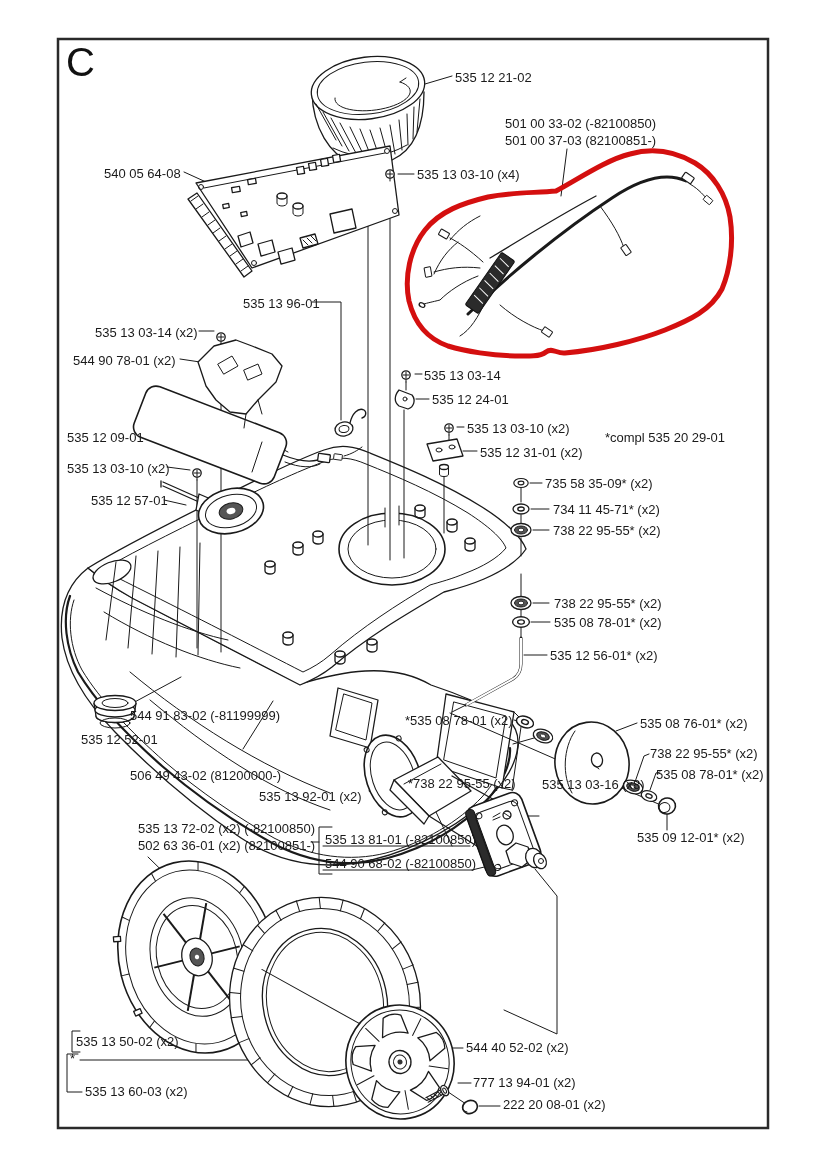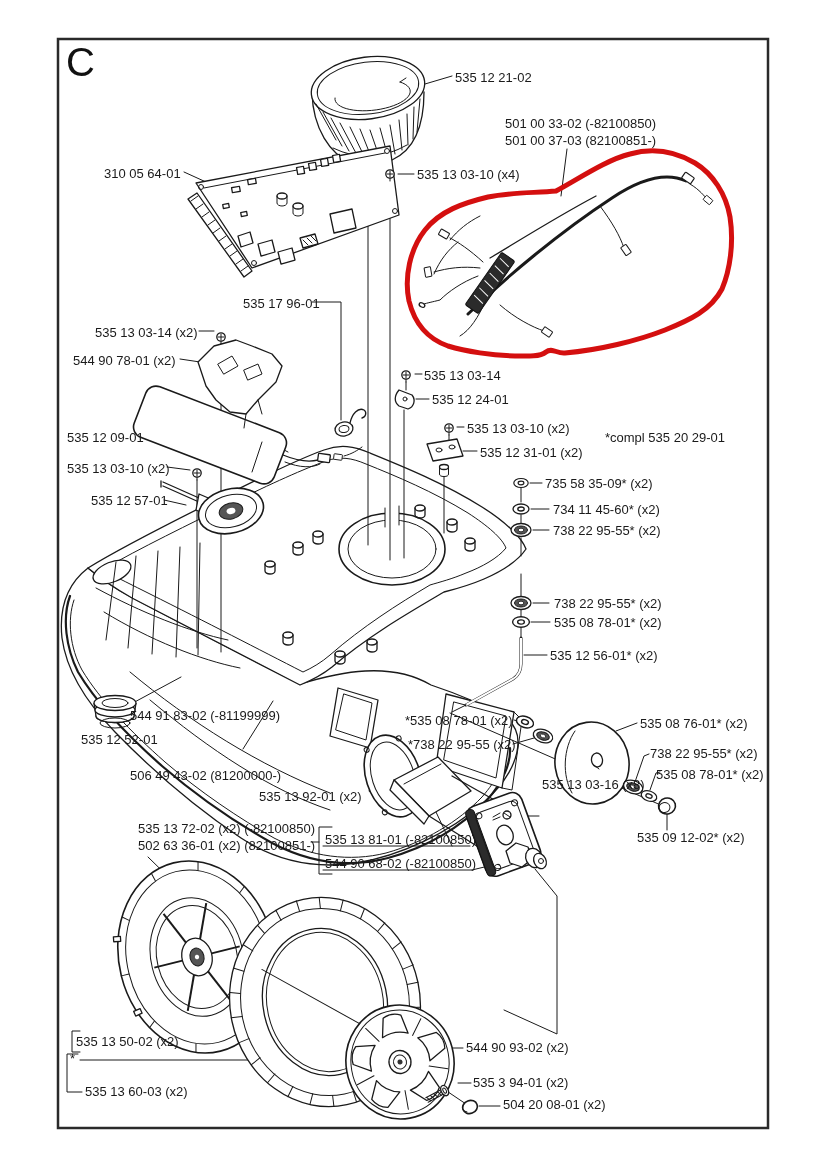--- a/index.html
+++ b/index.html
@@ -489,54 +489,54 @@
   </g>
 
   <path class="red" d="M 556,191 C 580,178 606,160 630,154 C 655,147 676,152 695,163 C 713,174 726,194 730,217 C 734,243 730,270 722,289 C 711,310 690,320 665,330 C 637,341 599,350 565,353 C 557,354 552,347 546,352 C 540,357 534,355 529,356 C 493,357 461,350 448,346 C 428,339 415,325 409,301 C 404,277 410,249 425,230 C 440,211 463,203 488,197 C 512,192 536,193 556,191 Z"></path>
 </svg>
 
 <div class="section-letter">C</div>
 
 <div class="lbl" style="left:455px;top:70px">535 12 21-02</div>
 <div class="lbl" style="left:505px;top:116px">501 00 33-02 (-82100850)</div>
 <div class="lbl" style="left:505px;top:133px">501 00 37-03 (82100851-)</div>
-<div class="lbl" style="left:104px;top:166px">310 05 64-01</div>
+<div class="lbl" style="left:104px;top:166px">540 05 64-08</div>
 <div class="lbl" style="left:417px;top:167px">535 13 03-10 (x4)</div>
-<div class="lbl" style="left:243px;top:296px">535 17 96-01</div>
+<div class="lbl" style="left:243px;top:296px">535 13 96-01</div>
 <div class="lbl" style="left:95px;top:325px">535 13 03-14 (x2)</div>
 <div class="lbl" style="left:73px;top:353px">544 90 78-01 (x2)</div>
 <div class="lbl" style="left:67px;top:430px">535 12 09-01</div>
 <div class="lbl" style="left:67px;top:461px">535 13 03-10 (x2)</div>
 <div class="lbl" style="left:91px;top:493px">535 12 57-01</div>
 <div class="lbl" style="left:424px;top:368px">535 13 03-14</div>
 <div class="lbl" style="left:432px;top:392px">535 12 24-01</div>
 <div class="lbl" style="left:467px;top:421px">535 13 03-10 (x2)</div>
 <div class="lbl" style="left:480px;top:445px">535 12 31-01 (x2)</div>
 <div class="lbl" style="left:605px;top:430px">*compl 535 20 29-01</div>
 <div class="lbl" style="left:545px;top:476px">735 58 35-09* (x2)</div>
-<div class="lbl" style="left:553px;top:502px">734 11 45-60* (x2)</div>
+<div class="lbl" style="left:553px;top:502px">734 11 45-71* (x2)</div>
 <div class="lbl" style="left:553px;top:523px">738 22 95-55* (x2)</div>
 <div class="lbl" style="left:554px;top:596px">738 22 95-55* (x2)</div>
 <div class="lbl" style="left:554px;top:615px">535 08 78-01* (x2)</div>
 <div class="lbl" style="left:550px;top:648px">535 12 56-01* (x2)</div>
 <div class="lbl" style="left:405px;top:713px">*535 08 78-01 (x2)</div>
-<div class="lbl" style="left:408px;top:737px">*738 22 95-55 (x2)</div>
+<div class="lbl" style="left:408px;top:776px">*738 22 95-55 (x2)</div>
 <div class="lbl" style="left:640px;top:716px">535 08 76-01* (x2)</div>
 <div class="lbl" style="left:650px;top:746px">738 22 95-55* (x2)</div>
 <div class="lbl" style="left:656px;top:767px">535 08 78-01* (x2)</div>
 <div class="lbl" style="left:542px;top:777px">535 13 03-16 (x8)</div>
-<div class="lbl" style="left:637px;top:830px">535 09 12-02* (x2)</div>
+<div class="lbl" style="left:637px;top:830px">535 09 12-01* (x2)</div>
 <div class="lbl" style="left:81px;top:732px">535 12 52-01</div>
 <div class="lbl" style="left:130px;top:708px">544 91 83-02 (-81199999)</div>
 <div class="lbl" style="left:130px;top:768px">506 49 43-02 (81200000-)</div>
 <div class="lbl" style="left:259px;top:789px">535 13 92-01 (x2)</div>
 <div class="lbl" style="left:138px;top:821px">535 13 72-02 (x2) (-82100850)</div>
 <div class="lbl" style="left:138px;top:838px">502 63 36-01 (x2) (82100851-)</div>
 <div class="lbl" style="left:325px;top:832px">535 13 81-01 (-82100850)</div>
 <div class="lbl" style="left:325px;top:856px">544 90 68-02 (-82100850)</div>
 <div class="lbl" style="left:76px;top:1034px">535 13 50-02 (x2)</div>
 <div class="lbl" style="left:70px;top:1051px">*</div>
 <div class="lbl" style="left:85px;top:1084px">535 13 60-03 (x2)</div>
-<div class="lbl" style="left:466px;top:1040px">544 90 93-02 (x2)</div>
-<div class="lbl" style="left:473px;top:1075px">535 3 94-01 (x2)</div>
-<div class="lbl" style="left:503px;top:1097px">504 20 08-01 (x2)</div>
+<div class="lbl" style="left:466px;top:1040px">544 40 52-02 (x2)</div>
+<div class="lbl" style="left:473px;top:1075px">777 13 94-01 (x2)</div>
+<div class="lbl" style="left:503px;top:1097px">222 20 08-01 (x2)</div>
 
 </div>
 
 </body></html>

